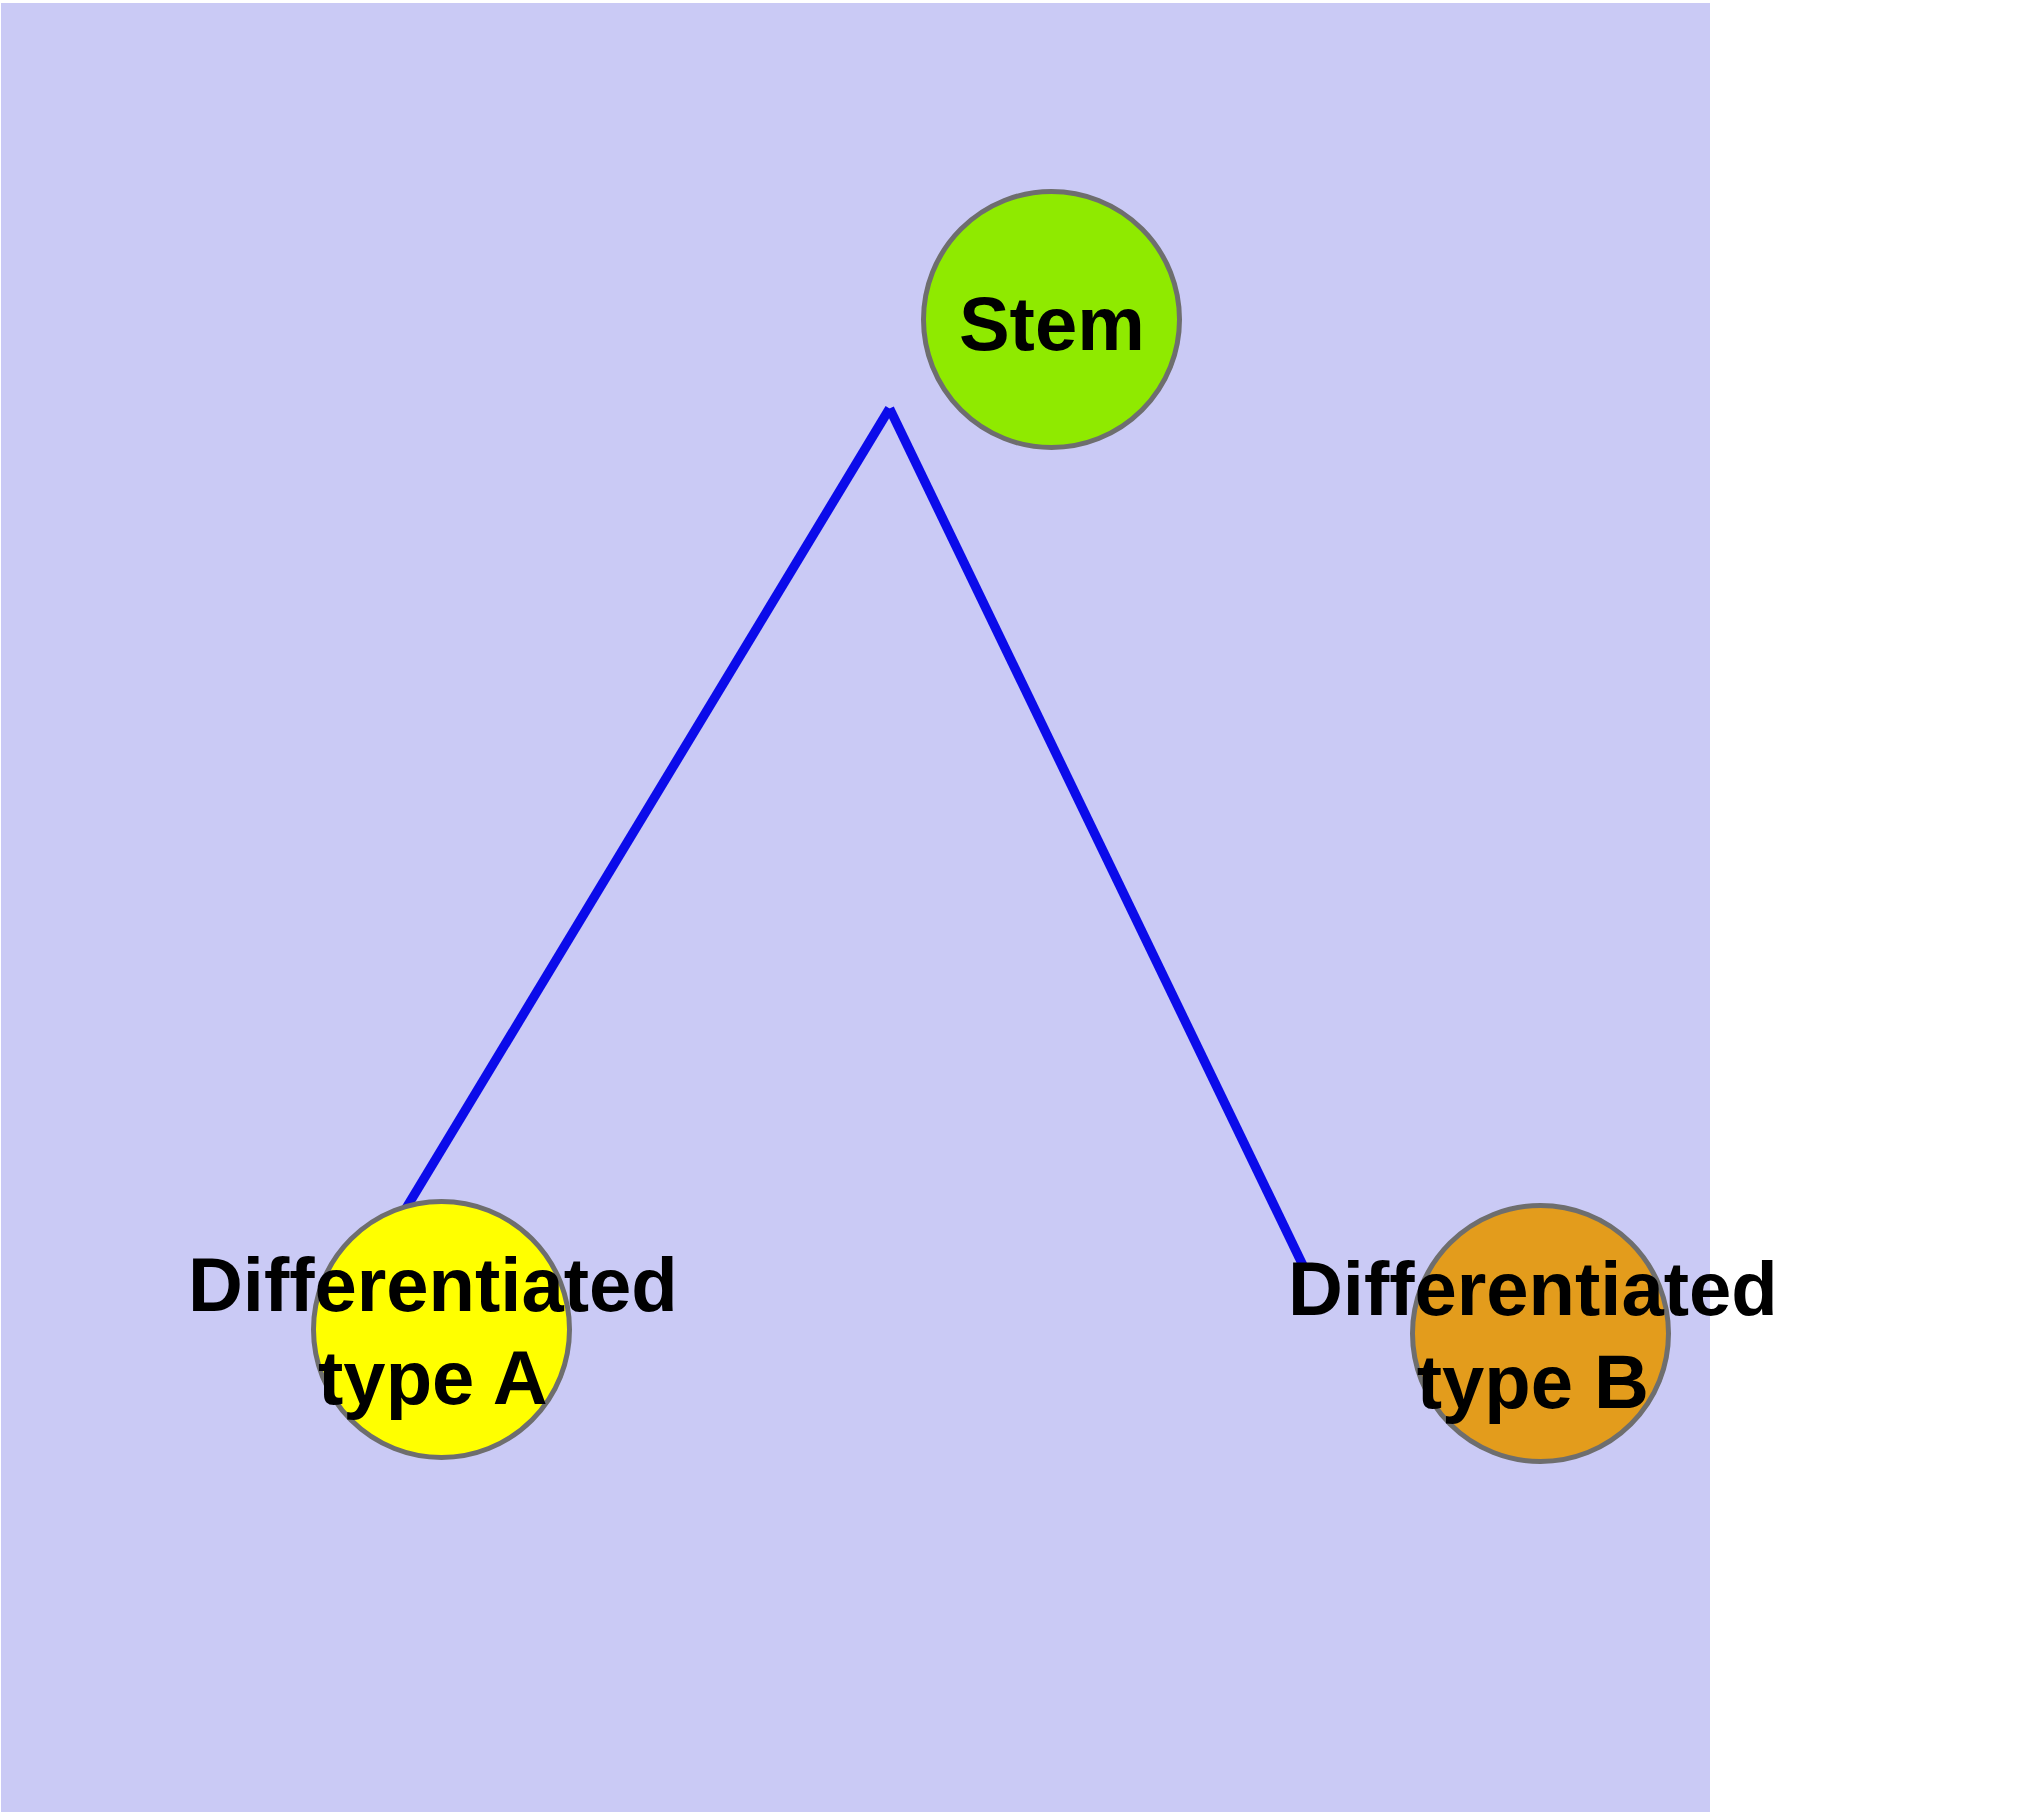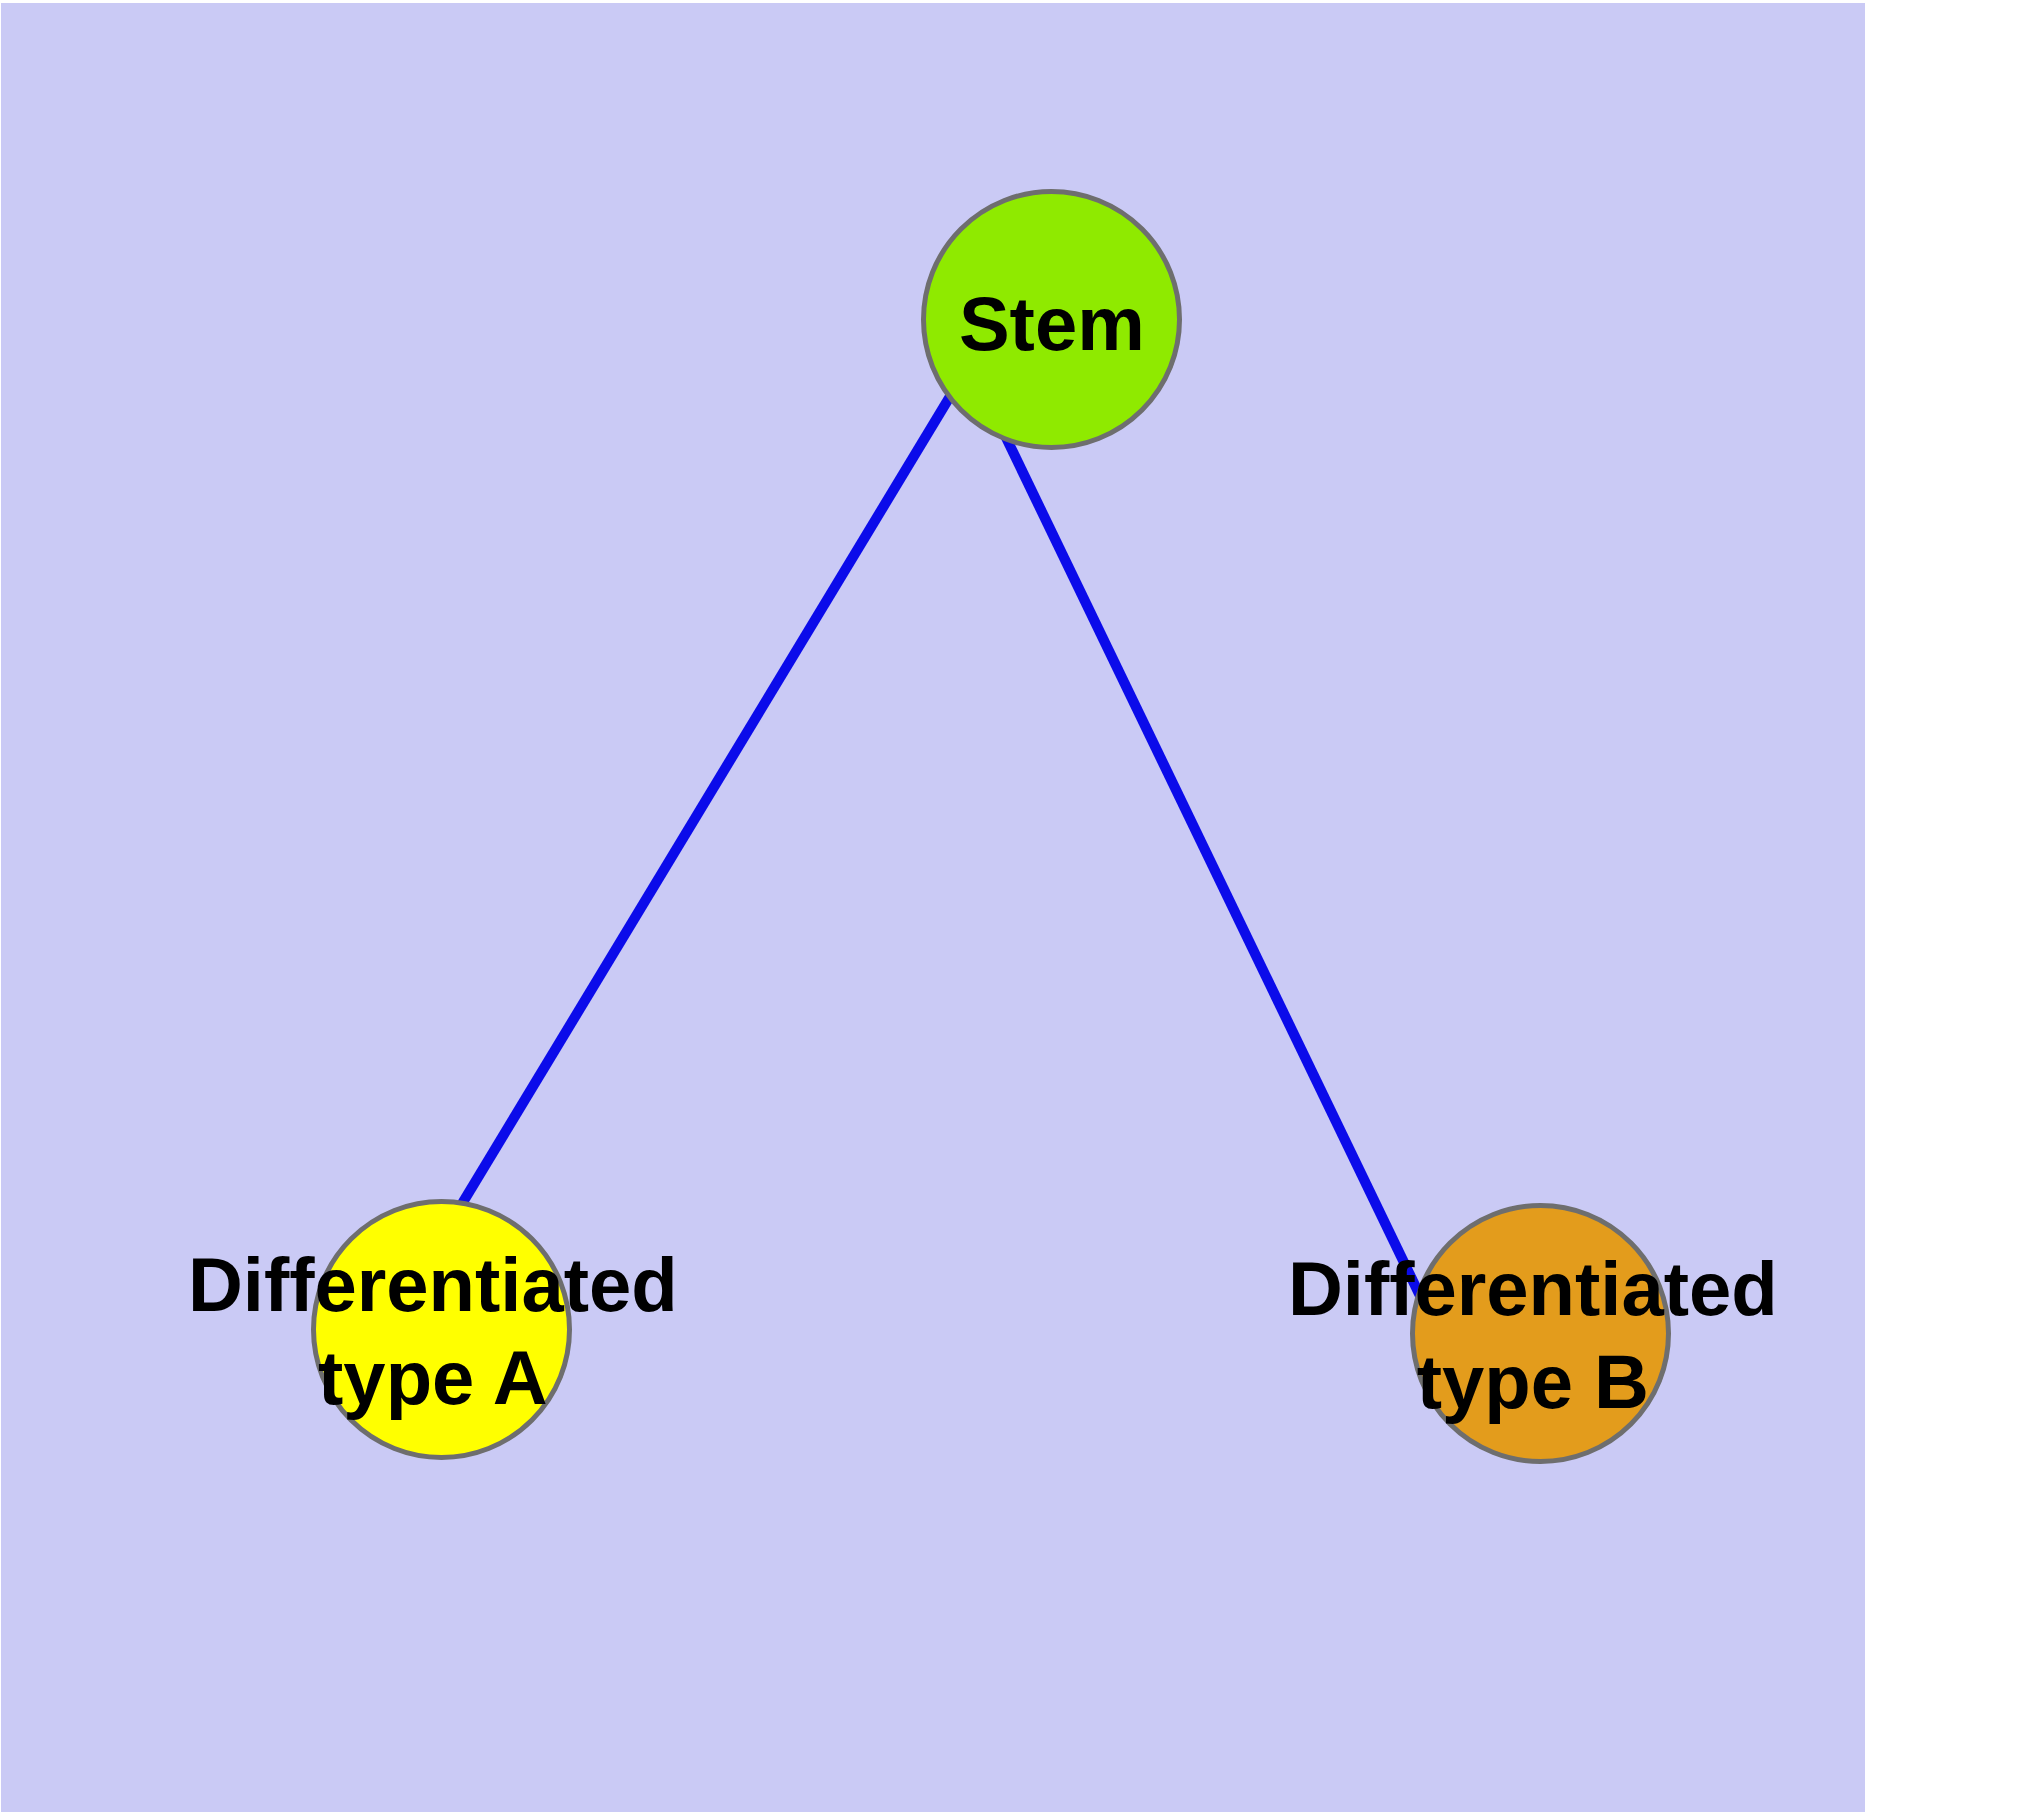--- a/index.html
+++ b/index.html
@@ -7,21 +7,21 @@
     padding: 0;
     background: #ffffff;
     width: 2021px;
     height: 1812px;
     overflow: hidden;
     font-family: "Liberation Sans", sans-serif;
   }
   .canvas {
     position: relative;
     margin: 2.5px 0 0 0.8px;
-    width: 1864px;
+    width: 1709px;
     height: 1810px;
   }
   .edges-layer {
     position: absolute;
     left: 0;
     top: 0;
     width: 100%;
     height: 100%;
   }
   .node {

